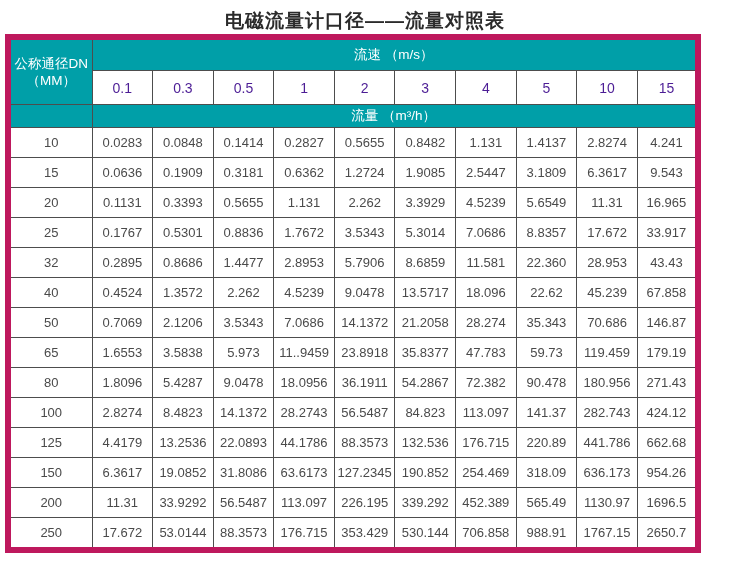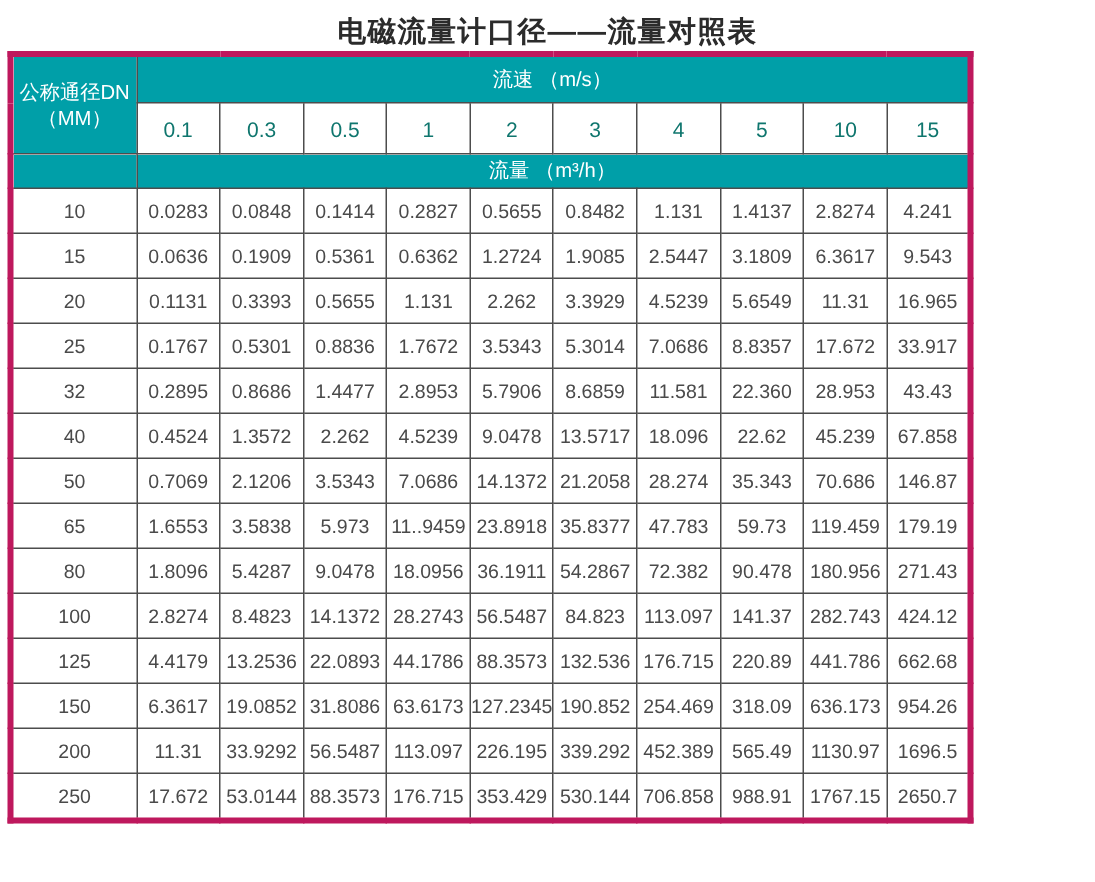--- a/index.html
+++ b/index.html
@@ -25,24 +25,24 @@
     color: #2b2b2b;
     letter-spacing: 1px;
   }
   .page-subtitle {
     margin: 8px 0 13px 0;
     text-align: center;
     font-size: 15px;
     color: #3a3a3a;
   }
   table.flow-table {
-    width: 644px;
+    width: 696px;
     border-collapse: collapse;
     table-layout: fixed;
-    border: 4px solid #be185d;
+    border: 6px solid #be185d;
   }
   .flow-table td {
     border: 1px solid #4d4d4d;
     text-align: center;
     vertical-align: middle;
     padding: 0;
     font-size: 13px;
     color: #4a4a4a;
     background: #ffffff;
     overflow: hidden;
@@ -50,21 +50,21 @@
   }
   .flow-table td.teal {
     background: var(--teal, #009fa8);
     color: #ffffff;
     font-size: 13.5px;
   }
   .flow-table tr.velocity-band-row td { height: 30px; }
   .flow-table tr.velocity-values-row td {
     height: 33px;
     font-size: 14px;
-    color: #0f766e;
+    color: #4c1d95;
   }
   .flow-table tr.flow-band-row td { height: 22px; }
   .flow-table tr.data-row td { height: 29px; }
   .corner-cell .line { display: block; line-height: 17px; }
 </style>
 </head>
 <body>
 
 <div class="page">
   <h1 class="page-title">电磁流量计口径——流量对照表</h1>
@@ -119,21 +119,21 @@
           <td>0.8482</td>
           <td>1.131</td>
           <td>1.4137</td>
           <td>2.8274</td>
           <td>4.241</td>
         </tr>
         <tr class="data-row">
           <td>15</td>
           <td>0.0636</td>
           <td>0.1909</td>
-          <td>0.5361</td>
+          <td>0.3181</td>
           <td>0.6362</td>
           <td>1.2724</td>
           <td>1.9085</td>
           <td>2.5447</td>
           <td>3.1809</td>
           <td>6.3617</td>
           <td>9.543</td>
         </tr>
         <tr class="data-row">
           <td>20</td>

